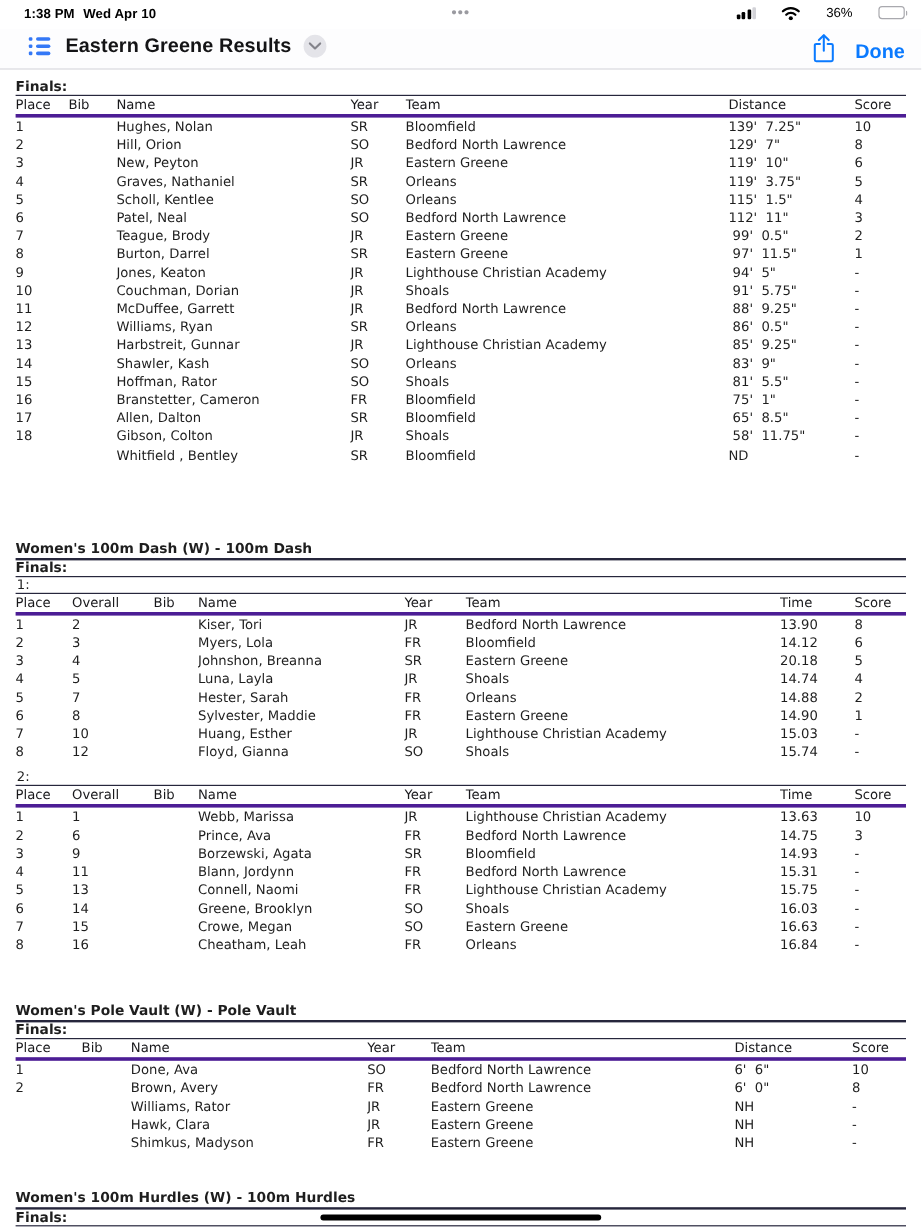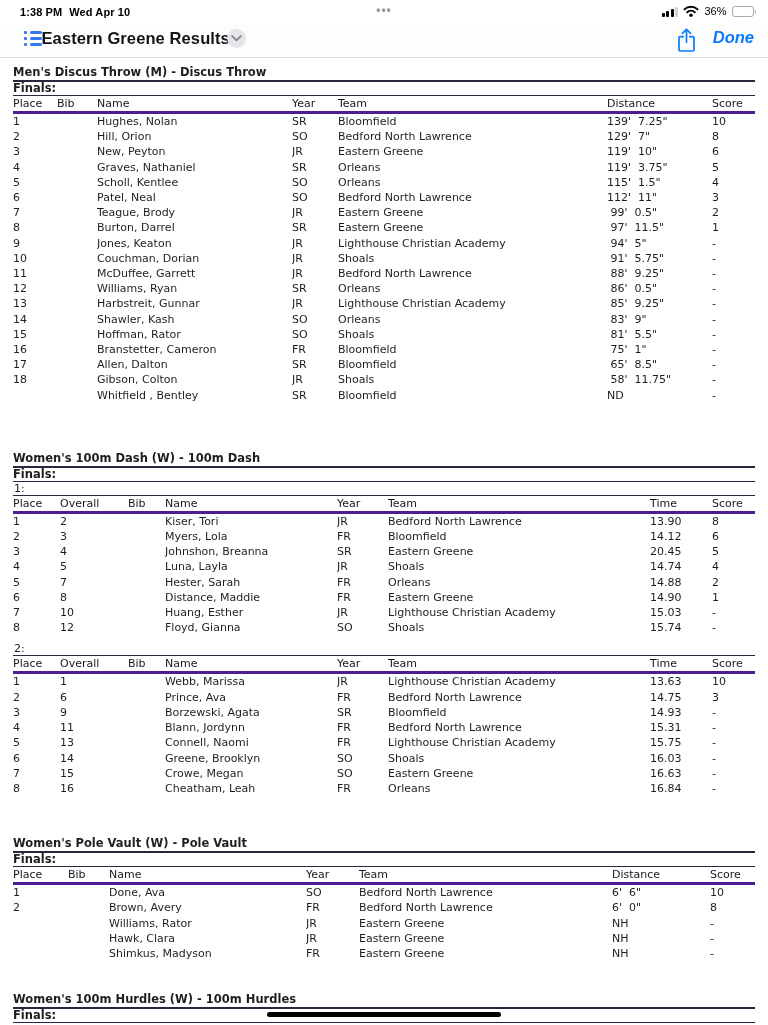--- a/index.html
+++ b/index.html
@@ -4,39 +4,39 @@
 <style>
   * { margin:0; padding:0; box-sizing:border-box; }
   html,body { width:768px; height:1025px; overflow:hidden; background:#fff; }
   body { font-family:"Liberation Sans", sans-serif; }
   .screen { position:relative; width:768px; height:1025px; background:#fff; overflow:hidden; }
 
   
   .status-bar { position:relative; height:24px; display:flex; align-items:center; font-size:11px; font-weight:700; color:#000; }
   .sb-left { position:absolute; left:20px; top:6px; display:flex; gap:7px; letter-spacing:.1px; }
   .sb-center { position:absolute; left:50%; top:3px; transform:translateX(-50%); color:#9a9aa0; font-size:12px; letter-spacing:1px; font-weight:700; }
-  .sb-right { position:absolute; right:12px; top:5px; display:flex; align-items:flex-end; gap:5px; }
+  .sb-right { position:absolute; right:12px; top:5px; display:flex; align-items:flex-start; gap:21px; }
   .cell-bars { display:flex; align-items:flex-end; gap:1.5px; height:11px; }
   .cell-bars i { display:block; width:3px; border-radius:1px; background:#000; }
   .cell-bars i.dim { background:#d2d2d7; }
   .batt { display:flex; align-items:center; gap:1px; }
   .batt-body { width:22px; height:11px; border:1px solid #a9a9ae; border-radius:3px; padding:1px; }
   .batt-fill { height:100%; width:36%; background:#000; border-radius:1.5px; }
   .batt-nub { width:1.5px; height:4px; background:#a9a9ae; border-radius:0 2px 2px 0; }
 
   
   .nav-bar { position:relative; height:34px; border-bottom:1px solid #d9d9de; background:#fdfdfe; }
-  .nav-left { position:absolute; left:24px; top:4px; display:flex; align-items:center; gap:0; }
+  .nav-left { position:absolute; left:24px; top:4px; display:flex; align-items:center; gap:13px; }
   .toc-icon { display:flex; flex-direction:column; gap:3px; padding:3px 0; cursor:pointer; }
   .toc-row { display:flex; align-items:center; gap:2.5px; }
   .toc-row b { width:3px; height:3px; border-radius:1px; background:#3478f6; }
   .toc-row i { width:12px; height:2.6px; border-radius:1.5px; background:#3478f6; }
   .doc-title { font-size:16.5px; font-weight:700; color:#141416; letter-spacing:.1px; }
   .title-chevron { width:19px; height:19px; border-radius:50%; background:#e4e4e9; display:flex; align-items:center; justify-content:center; margin-left:-3px; cursor:pointer; }
-  .nav-right { position:absolute; right:14px; top:4px; display:flex; align-items:flex-start; gap:17px;font-style:italic; }
+  .nav-right { position:absolute; right:14px; top:4px; display:flex; align-items:flex-end; gap:17px; }
   .share-btn { cursor:pointer; display:flex; }
   .done-btn { font-size:16.5px; font-weight:700; color:#0a7aff; cursor:pointer; }
 
   
   .content { position:relative; padding:0 13px; width:768px; font-family:"DejaVu Sans", sans-serif; color:#1e1e1e; }
   .sec { }
   .sec-title { font-size:11.5px; line-height:13px; font-weight:700; padding-bottom:1px; border-bottom:2.5px solid #26263c; }
   .finals { font-size:11.5px; line-height:13px; font-weight:700; border-bottom:1.5px solid #26263c; }
   .heat-label { font-size:11px; line-height:13px; border-bottom:1.5px solid #26263c; padding-left:1px; }
   .thead { display:grid; font-size:11px; line-height:14px; padding-top:1px; border-bottom:3px solid #4c1d95; color:#19191c; }
@@ -44,21 +44,21 @@
   .tbody {}
   .trow { display:grid; font-size:11px; line-height:15.2px; }
   .trow span { white-space:pre; overflow:hidden; }
 
   .grid-discus  { grid-template-columns:44px 40px 195px 46px 269px 105px auto; }
   .grid-dash    { grid-template-columns:47px 68px 37px 172px 51px 262px 62px auto; }
   .grid-pv      { grid-template-columns:55px 41px 197px 53px 253px 98px auto; }
   .grid-hurdles { grid-template-columns:57px 42px 218px 53px 248px 67px auto; }
 
   .mt-discus { margin-top:8px; }
-  .mt-dash { margin-top:49px; }
+  .mt-dash { margin-top:64px; }
   .mt-heat2 { margin-top:7px; }
   .mt-pv { margin-top:41px; }
   .mt-hurdles { margin-top:32px; }
 
   .home-indicator { position:absolute; bottom:8px; left:50%; transform:translateX(-50%); width:234px; height:5px; border-radius:3px; background:#000; z-index:10; }
 </style>
 </head>
 <body>
 
 <div class="screen">
@@ -122,21 +122,20 @@
           <path d="M6.3 8.6 L3.2 8.6 C2.5 8.6 2 9.1 2 9.8 L2 21.8 C2 22.5 2.5 23 3.2 23 L15.8 23 C16.5 23 17 22.5 17 21.8 L17 9.8 C17 9.1 16.5 8.6 15.8 8.6 L12.7 8.6" stroke="#0a7aff" stroke-width="1.7" fill="none" stroke-linecap="round"></path>
         </svg>
       </span>
       <span class="done-btn">Done</span>
     </div>
   </div>
 
   <div class="content">
 
     <div class="sec mt-discus">
-      <div class="sec-title">Men's Discus Throw (M) - Discus Throw</div>
       <div class="finals">Finals:</div>
       <div class="thead grid-discus">
           <span>Place</span>
           <span>Bib</span>
           <span>Name</span>
           <span>Year</span>
           <span>Team</span>
           <span>Distance</span>
           <span>Score</span>
         </div>
@@ -351,21 +350,21 @@
               <span>14.12</span>
               <span>6</span>
             </div>
             <div class="trow grid-dash">
               <span>3</span>
               <span>4</span>
               <span></span>
               <span>Johnshon, Breanna</span>
               <span>SR</span>
               <span>Eastern Greene</span>
-              <span>20.45</span>
+              <span>20.18</span>
               <span>5</span>
             </div>
             <div class="trow grid-dash">
               <span>4</span>
               <span>5</span>
               <span></span>
               <span>Luna, Layla</span>
               <span>JR</span>
               <span>Shoals</span>
               <span>14.74</span>
@@ -378,21 +377,21 @@
               <span>Hester, Sarah</span>
               <span>FR</span>
               <span>Orleans</span>
               <span>14.88</span>
               <span>2</span>
             </div>
             <div class="trow grid-dash">
               <span>6</span>
               <span>8</span>
               <span></span>
-              <span>Distance, Maddie</span>
+              <span>Sylvester, Maddie</span>
               <span>FR</span>
               <span>Eastern Greene</span>
               <span>14.90</span>
               <span>1</span>
             </div>
             <div class="trow grid-dash">
               <span>7</span>
               <span>10</span>
               <span></span>
               <span>Huang, Esther</span>

